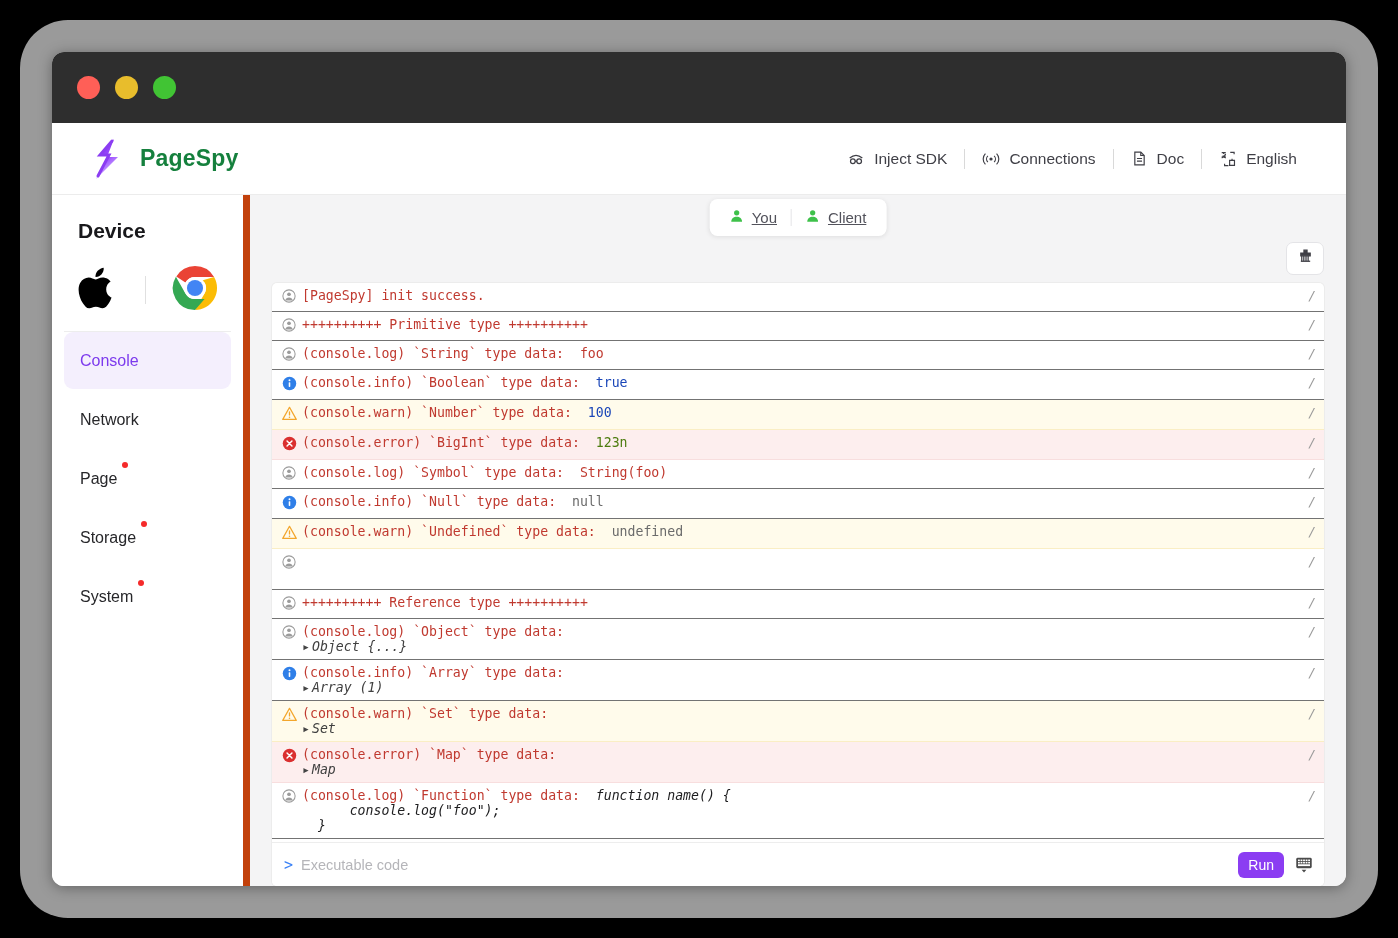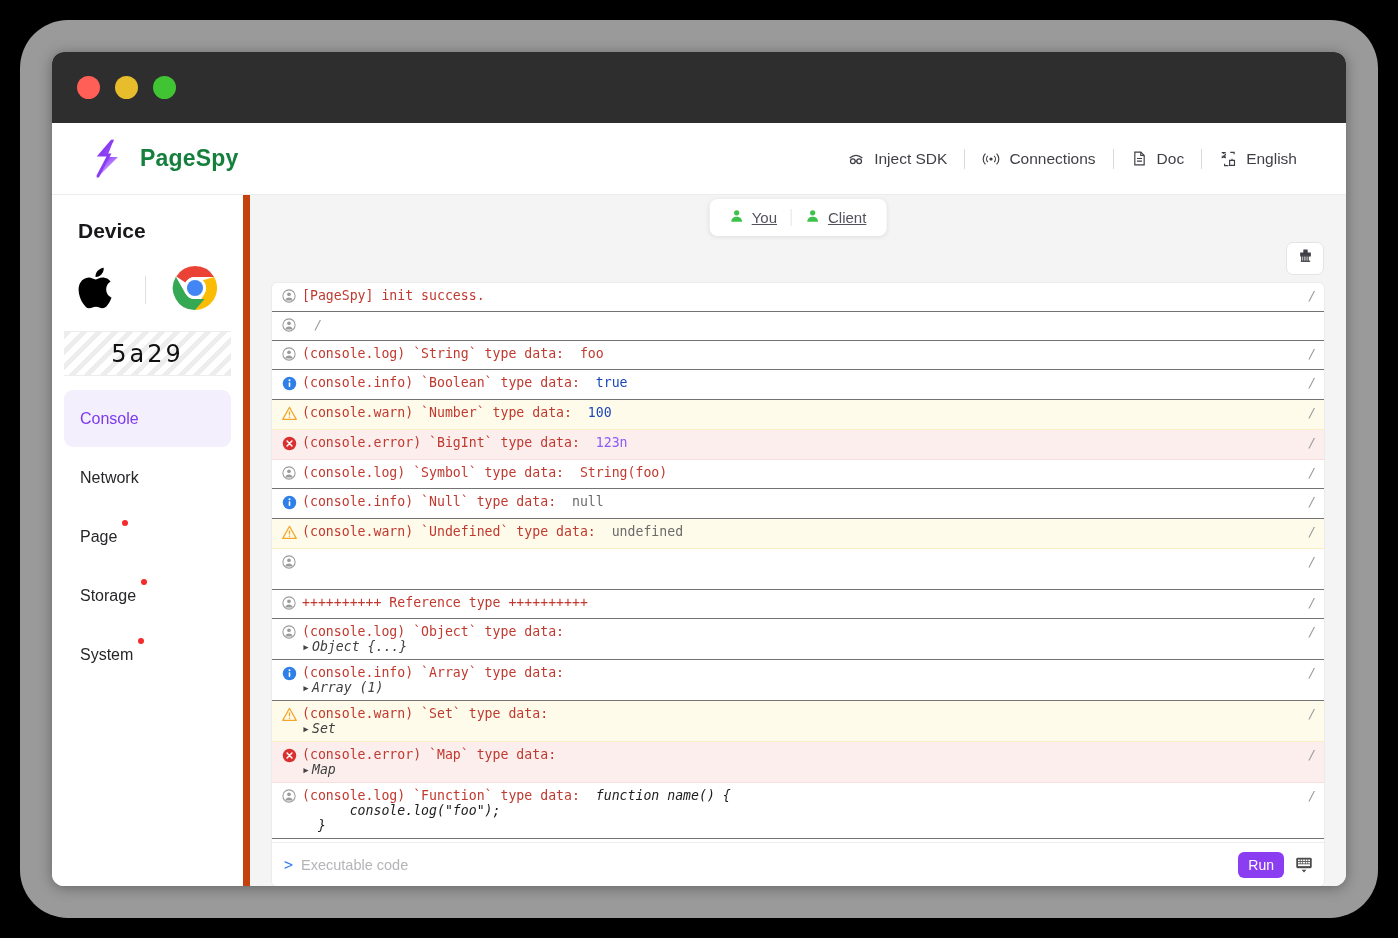--- a/index.html
+++ b/index.html
@@ -146,21 +146,21 @@
     min-height: 24px;
     font-family: "DejaVu Sans Mono", monospace;
     font-size: 13.2px; line-height: 15px;
     position: relative;
   }
   .log-row.warn  { background: #fffbeb; border-bottom-color: #faeec4; }
   .log-row.error { background: #fdeeee; border-bottom-color: #f8dede; }
   .log-ico { width: 20px; flex: none; padding-top: 1px; }
   .log-body { flex: 1; white-space: pre-wrap; color: #c0392f; }
   .log-body .val-num { color: #1a46b8; }
-  .log-body .val-green { color: #8b5cf6; }
+  .log-body .val-green { color: #4d7c0f; }
   .log-body .val-gray { color: #6b6b6b; }
   .log-body .val-red { color: #c0392f; }
   .log-body .expandable { display: block; font-style: italic; color: #404040; }
   .log-body .expandable::before {
     content: "\25B8"; font-style: normal; margin-right: 2px; color: #444;
   }
   .log-body .func { font-style: italic; color: #1d1d1f; }
   .log-src {
     flex: none; width: 22px; text-align: right;
     color: #9a9a9a; font-style: italic; font-size: 13px;
@@ -292,21 +292,20 @@
             <circle cx="24" cy="24" r="23" fill="#fff"></circle>
             <path d="M24 1a23 23 0 0119.9 11.5H24a11.5 11.5 0 00-10 5.8L4.5 12A23 23 0 0124 1z" fill="#ea4335"></path>
             <path d="M43.9 12.5A23 23 0 0124 47l10-17.3A11.5 11.5 0 0034 18.3H24z" fill="#fbbc05"></path>
             <path d="M24 47A23 23 0 014.1 12.2L14 29.7A11.5 11.5 0 0024 35.5h10z" fill="#34a853"></path>
             <circle cx="24" cy="24" r="11.4" fill="#fff"></circle>
             <circle cx="24" cy="24" r="8.4" fill="#4285f4"></circle>
           </svg>
         </span>
       </div>
 
-      <div id="device-id">5a29</div>
 
       <div class="side-item active">
         <span>Console</span>
       </div>
       <div class="side-item">
         <span>Network</span>
       </div>
       <div class="side-item">
         <span>Page</span>
         <span class="dotmark"></span>
@@ -368,20 +367,21 @@
                 </svg></div>
               <div class="log-body">[PageSpy] init success.</div>
               <div class="log-src">/</div>
             </div>
             <div class="log-row log">
               <div class="log-ico"><svg width="14" height="14" viewBox="0 0 16 16">
                   <circle cx="8" cy="8" r="7" fill="none" stroke="#9b9b9b" stroke-width="1.2"></circle>
                   <circle cx="8" cy="6" r="2.1" fill="#9b9b9b"></circle>
                   <path d="M3.6 13c.6-2.2 2.3-3.3 4.4-3.3S11.8 10.8 12.4 13z" fill="#9b9b9b"></path>
                 </svg></div>
+              <div class="log-body">++++++++++ Primitive type ++++++++++</div>
               <div class="log-src">/</div>
             </div>
             <div class="log-row log">
               <div class="log-ico"><svg width="14" height="14" viewBox="0 0 16 16">
                   <circle cx="8" cy="8" r="7" fill="none" stroke="#9b9b9b" stroke-width="1.2"></circle>
                   <circle cx="8" cy="6" r="2.1" fill="#9b9b9b"></circle>
                   <path d="M3.6 13c.6-2.2 2.3-3.3 4.4-3.3S11.8 10.8 12.4 13z" fill="#9b9b9b"></path>
                 </svg></div>
               <div class="log-body">(console.log) `String` type data:  <span class="val-red">foo</span></div>
               <div class="log-src">/</div>

